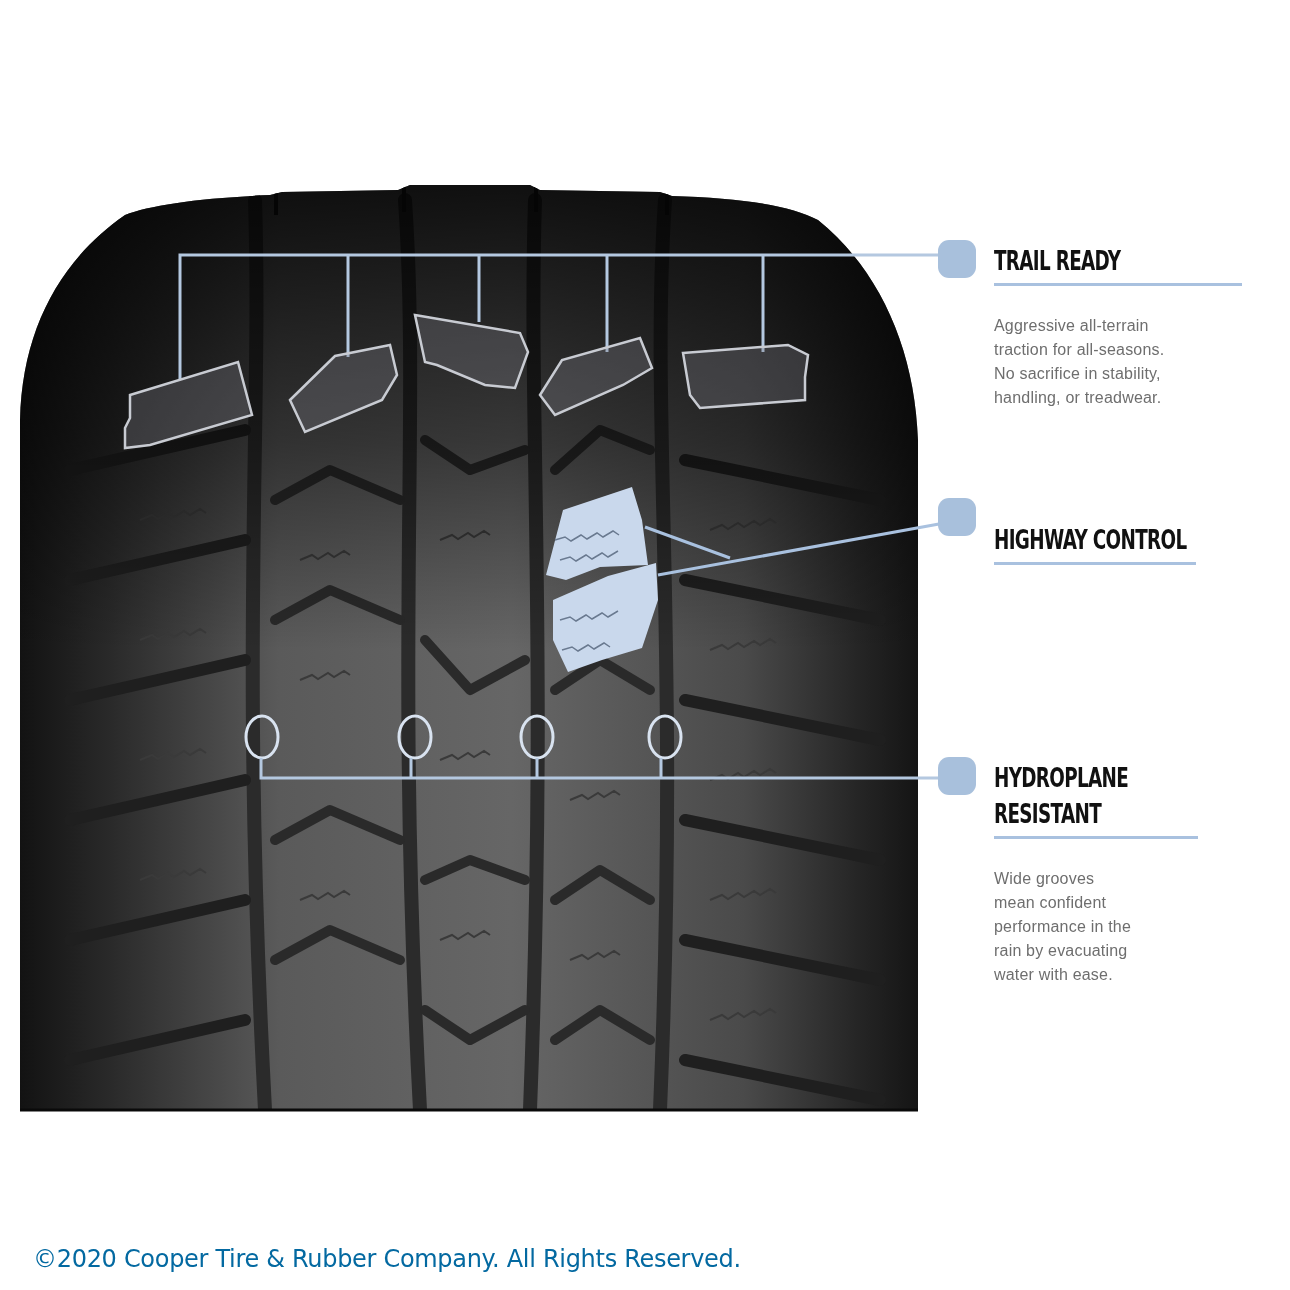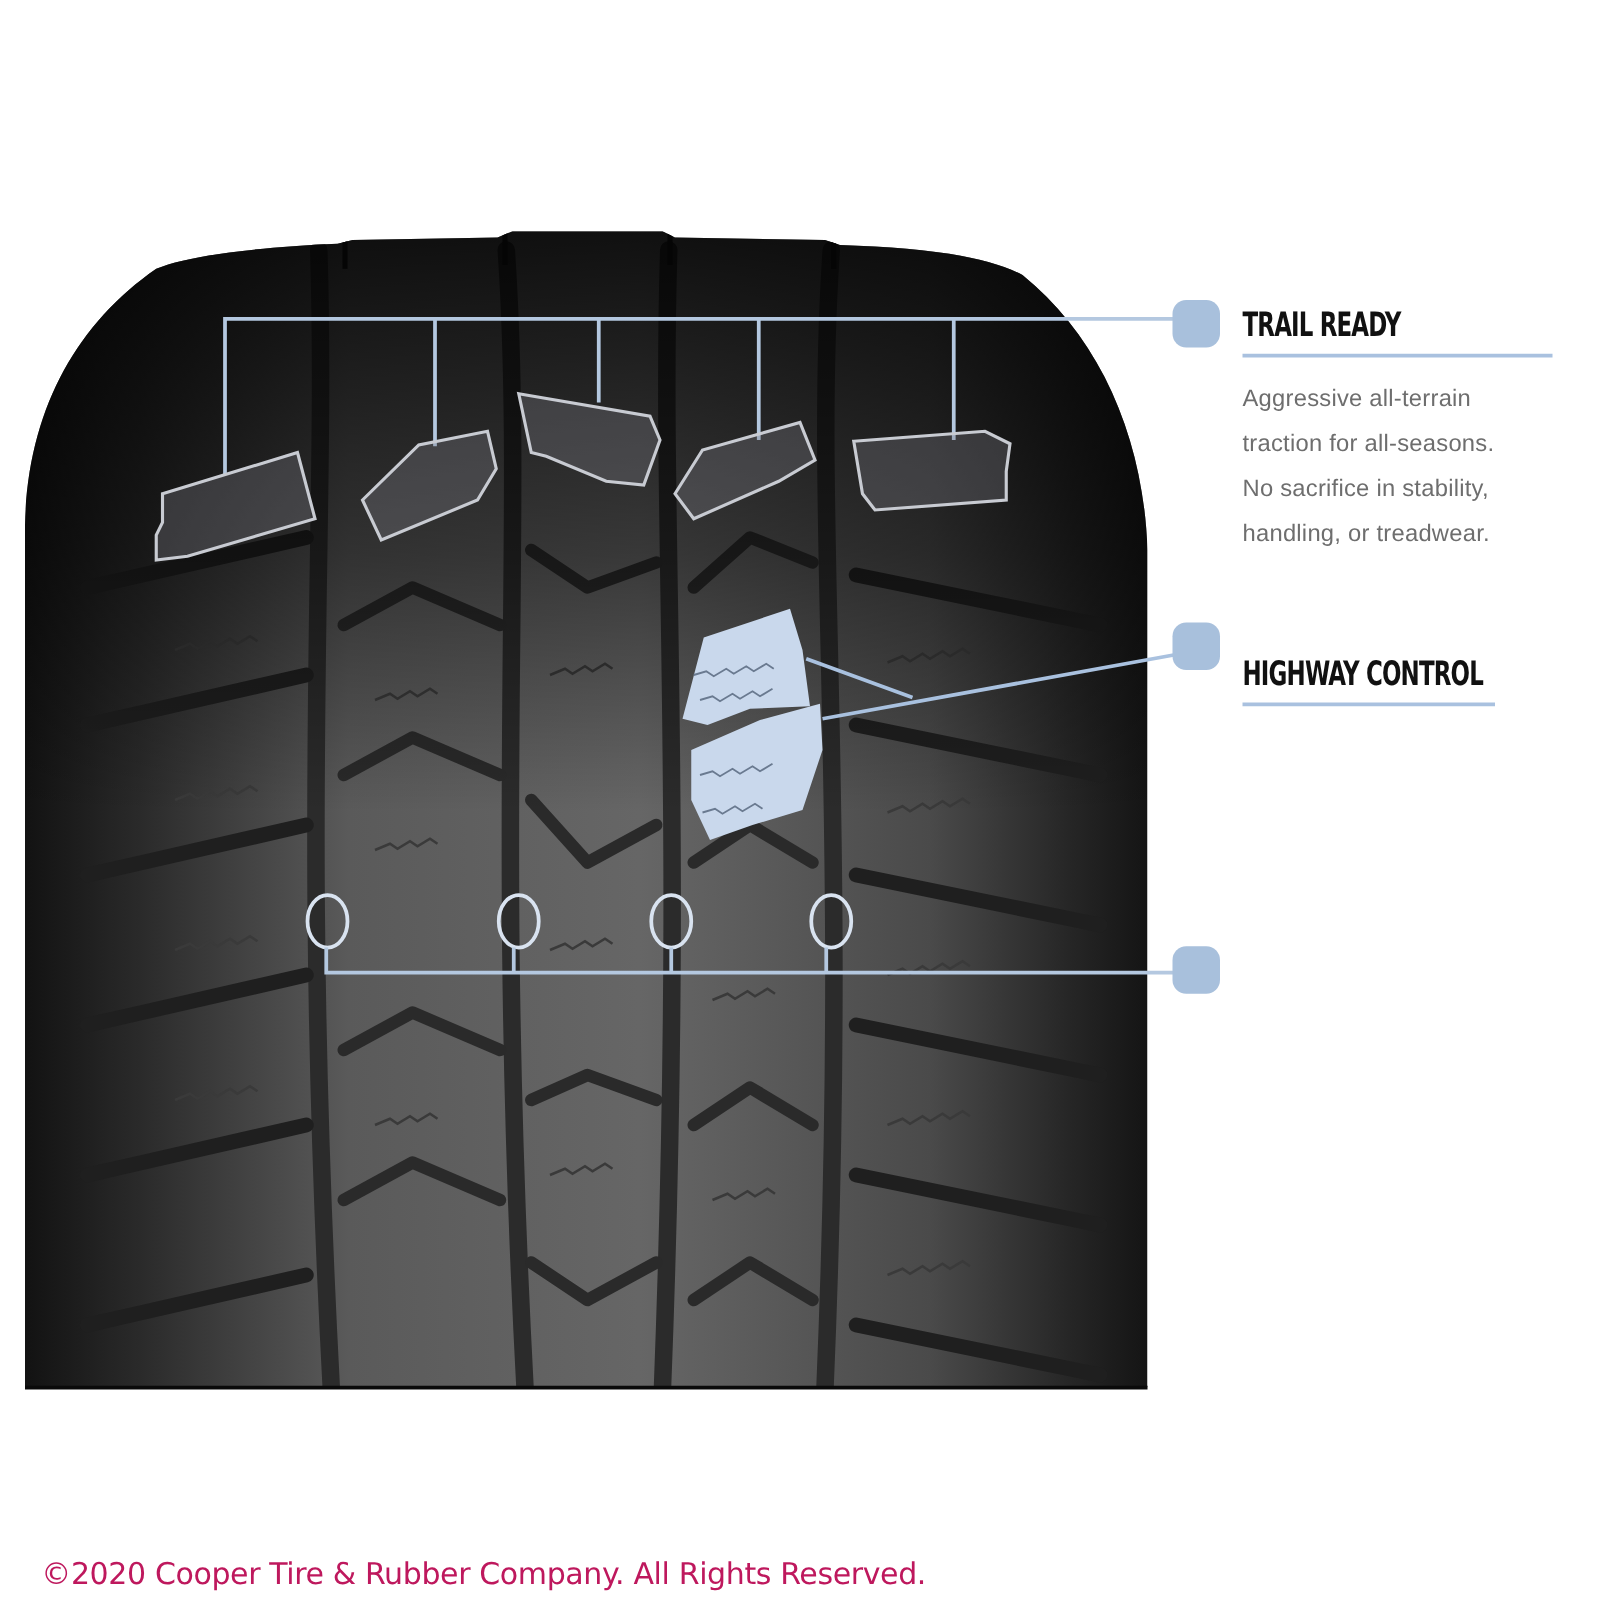--- a/index.html
+++ b/index.html
@@ -18,32 +18,32 @@
       letter-spacing: -1px;
       color: #111111;
       transform: scaleX(0.68);
       transform-origin: left top;
       white-space: nowrap;
       line-height: 36px;
       text-transform: uppercase;
     }
     .callout-rule { height: 3px; background: #a9c1df; margin-top: 4px; }
     .callout-body {
-      margin-top: 16px;
+      margin-top: 28px;
       font-family: "Liberation Sans", sans-serif;
-      font-size: 19px;
-      line-height: 36px;
+      font-size: 16px;
+      line-height: 24px;
       color: #6e6e6e;
       white-space: pre-line;
       letter-spacing: 0.2px;
     }
     .copyright {
       position: absolute; left: 33px; top: 1245px;
       font-family: "DejaVu Sans", sans-serif;
-      font-size: 24px; color: #be185d;
+      font-size: 24px; color: #0369a1;
       letter-spacing: -0.3px;
       white-space: nowrap;
     }
   </style>
 </head>
 <body>
 
 <div class="tire-wrap">
   <svg class="tire-svg" width="1290" height="1290" viewBox="0 0 1290 1290" xmlns="http://www.w3.org/2000/svg">
     <defs>
@@ -193,15 +193,25 @@
 traction for all-seasons.
 No sacrifice in stability,
 handling, or treadwear.</div>
   </div>
 
   <div class="callout" style="top:522px;width:202px;">
     <div class="callout-title">HIGHWAY CONTROL</div>
     <div class="callout-rule"></div>
   </div>
 
+  <div class="callout" style="top:760px;width:204px;">
+    <div class="callout-title">HYDROPLANE</div>
+    <div class="callout-title">RESISTANT</div>
+    <div class="callout-rule"></div>
+    <div class="callout-body">Wide grooves
+mean confident
+performance in the
+rain by evacuating
+water with ease.</div>
+  </div>
 
   <div class="copyright">©2020 Cooper Tire &amp; Rubber Company. All Rights Reserved.</div>
 </div>
 
 </body></html>

